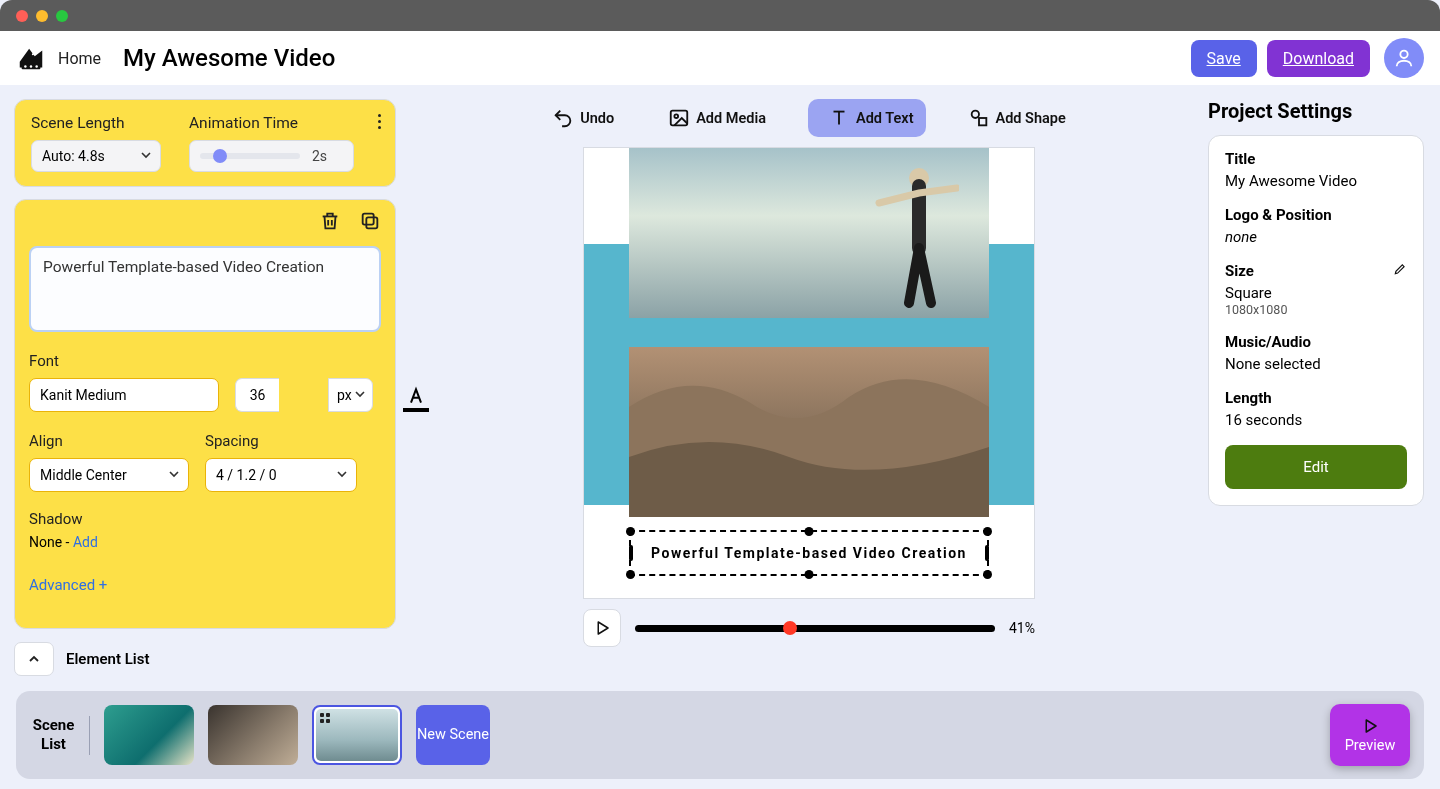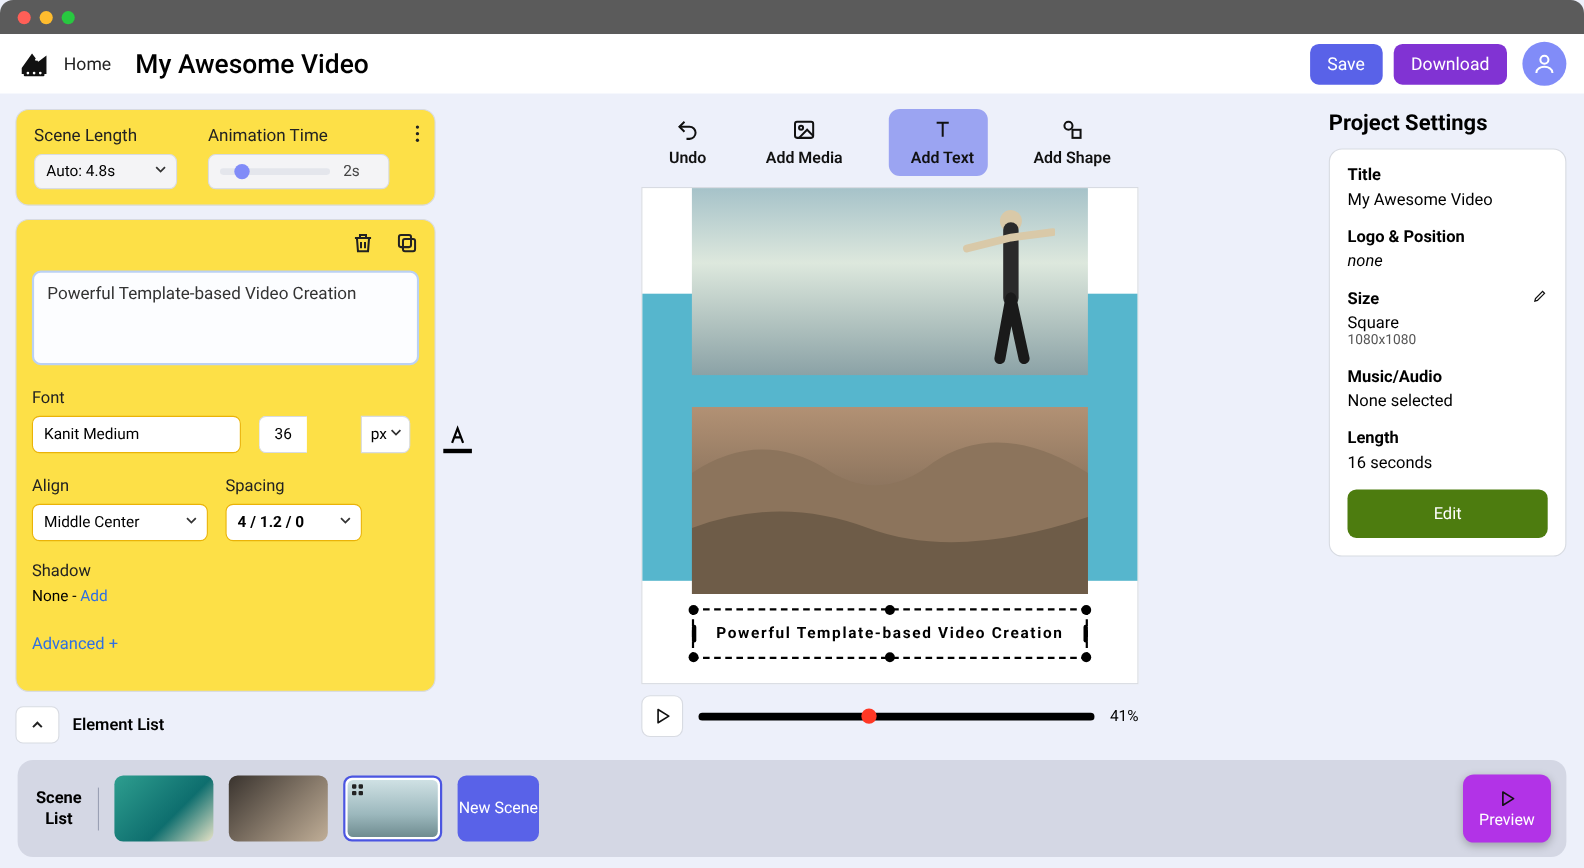--- a/index.html
+++ b/index.html
@@ -11,21 +11,21 @@
   .dot { width:12px; height:12px; border-radius:50%; }
   .dot.red{background:#FF5F57;} .dot.yellow{background:#FEBC2E;} .dot.green{background:#28C840;}
 
   
   .header { height:54px; background:#fff; display:flex; align-items:center; padding:0 16px; }
   .logo { width:30px; height:30px; position:relative; }
   .logo svg { width:30px; height:30px; }
   .home-link { font-size:16px; color:#222; margin-left:12px; }
   .project-title { font-size:24px; font-weight:500; margin-left:22px; }
   .header-spacer { flex:1; }
-  .btn { border:none; border-radius:8px; padding:9px 16px; font-size:16px; color:#fff; cursor:pointer; }
+  .btn { border:none; border-radius:8px; padding:9px 16px; font-size:16px; color:#fff; cursor:pointer;text-decoration:underline; }
   .btn-save { background:#5962E8; margin-right:10px; }
   .btn-download { background:#8133D3; margin-right:14px; }
   .avatar { width:40px; height:40px; border-radius:50%; background:#818CF8; display:flex; align-items:center; justify-content:center; }
 
   
   .main { display:flex; height:calc(789px - 31px - 54px - 100px); }
 
   
   .left { width:410px; pad
 
@@ -69,21 +69,21 @@
   .advanced { margin:26px 14px 16px 14px; color:#2F6FE3; font-size:15px; cursor:pointer; }
 
   .element-list-bar { margin:0 14px; height:40px; display:flex; align-items:center; gap:12px; }
   .chevron-box { width:40px; height:34px; background:#fff; border:1px solid #D8DBE2; border-radius:7px; display:flex; align-items:center; justify-content:center; }
   .element-list-label { font-weight:600; font-size:15px; }
 
   
   .center { flex:1; display:flex; flex-direction:column; align-items:center; }
 
   .toolbar { display:flex; gap:30px; margin-top:14px; }
-  .tool { display:flex; flex-direction:column; align-items:center; gap:6px; padding:8px 12px; border-radius:10px; cursor:pointer; }
+  .tool { display:flex; align-items:center; gap:6px; padding:8px 12px; border-radius:10px; cursor:pointer; }
   .tool.active { background:#9BA4F2;padding-left:20px; }
   .tool-label { font-size:14.5px; font-weight:600; color:#111; }
   .tool svg { width:22px; height:22px; }
 
   .canvas-wrap { margin-top:10px; width:452px; height:452px; background:#fff; border:1px solid #D8DBE2; position:relative; }
   .scene-bg { position:absolute; left:0; top:96px; right:0; height:261px; background:#56B6CD; }
   .photo1 { position:absolute; left:45px; top:0; right:45px; height:170px; background:linear-gradient(180deg,#A6C2C9 0%, #DDE8DD 40%, #8BA2A6 100%); }
   .person { position:absolute; right:30px; top:10px; width:90px; height:150px; }
   .photo2 { position:absolute; left:45px; top:199px; right:45px; height:170px; background:linear-gradient(180deg,#B29174 0%, #7E6A56 60%, #5F5447 100%); }
   .rocks { position:absolute; inset:0; }
@@ -247,21 +247,21 @@
             <div class="form-label">Align</div>
             <div class="plain-select w160">
               <span>Middle Center</span>
               <span class="caret" style="position:absolute;right:8px;"><svg viewBox="0 0 12 12">
                     <path d="M2 4l4 4 4-4" fill="none" stroke="#333" stroke-width="1.6"></path>
                   </svg></span>
             </div>
           </div>
           <div class="form-col">
             <div class="form-label">Spacing</div>
-            <div class="plain-select" style="width:124px;font-weight:bold;">
+            <div class="plain-select" style="width:152px;">
               <span>4 / 1.2 / 0</span>
               <span class="caret" style="position:absolute;right:8px;"><svg viewBox="0 0 12 12">
                     <path d="M2 4l4 4 4-4" fill="none" stroke="#333" stroke-width="1.6"></path>
                   </svg></span>
             </div>
           </div>
         </div>
 
         <div class="shadow-row">
           <div class="form-label">Shadow</div>

